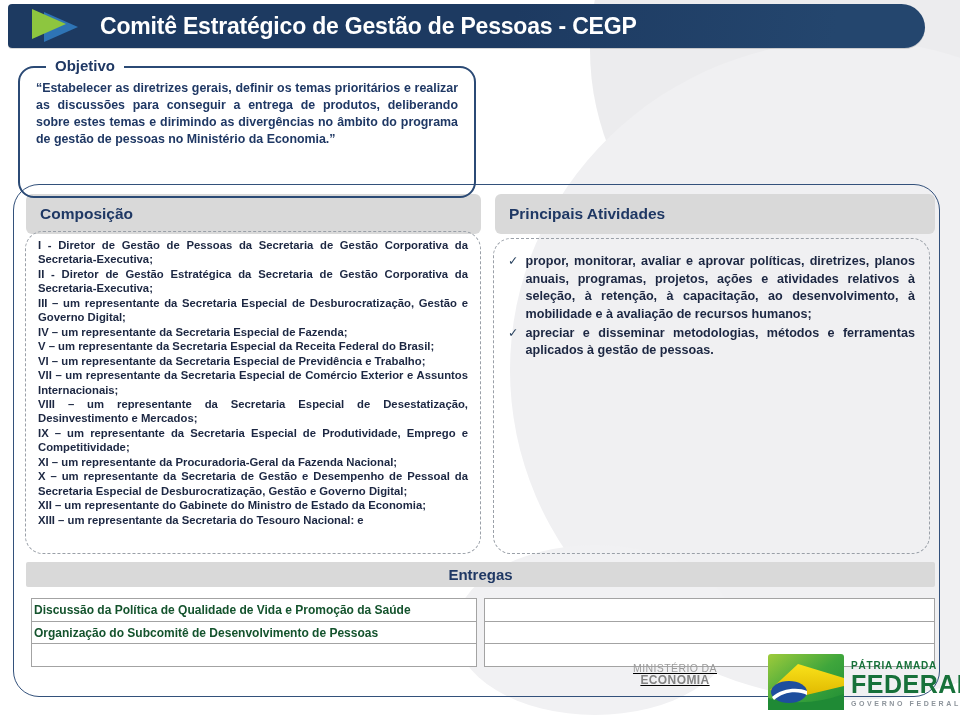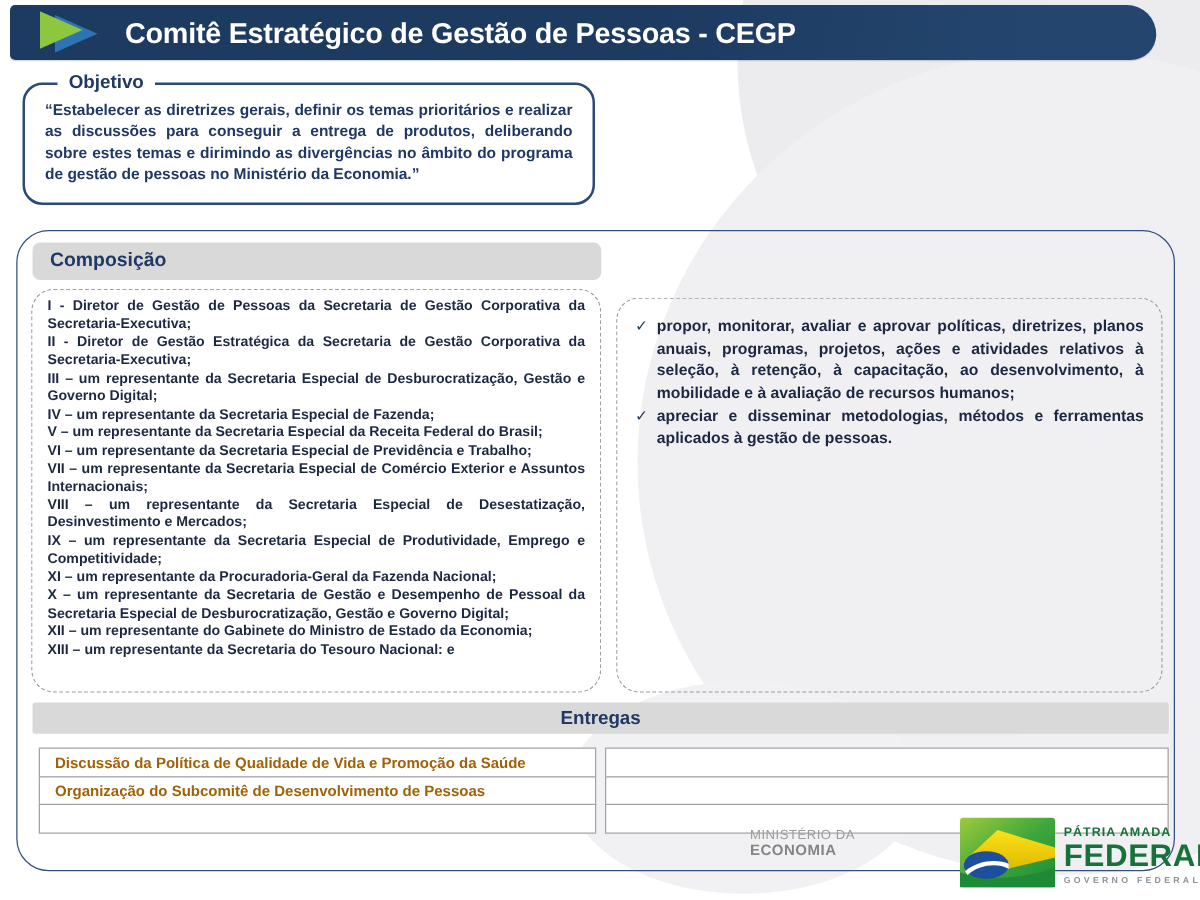--- a/index.html
+++ b/index.html
@@ -25,40 +25,40 @@
   }
   .play-icon{position:relative;width:68px;height:34px;margin-left:22px;flex:0 0 auto;}
   .play-icon svg{display:block;}
   .page-title{
     color:#ffffff;font-size:23px;font-weight:bold;letter-spacing:-0.2px;
     white-space:nowrap;margin-left:2px;
   }
 
   
   .objetivo-box{
-    position:absolute;z-index:2;left:18px;top:66px;width:458px;height:98px;
+    position:absolute;z-index:2;left:18px;top:66px;width:458px;height:132px;
     border:2px solid #2b4a75;border-radius:16px;box-sizing:border-box;
     background:transparent;
   }
   .objetivo-legend{
     position:absolute;top:-11px;left:26px;background:#ffffff;
     padding:0 9px;color:#1f3864;font-weight:bold;font-size:15px;
   }
   .objetivo-text{
     margin:12px 16px 0 16px;color:#1f3864;font-weight:600;
     font-size:12.4px;line-height:1.38;text-align:justify;
   }
 
   
   .main-panel{
     position:absolute;z-index:1;left:13px;top:184px;width:927px;height:513px;
     border:1.5px solid #33517b;border-radius:26px;box-sizing:border-box;
   }
   .section-header{
-    position:absolute;height:30px;background:#d9d9d9;border-radius:6px;
+    position:absolute;height:40px;background:#d9d9d9;border-radius:6px;
     display:flex;align-items:center;padding-left:14px;box-sizing:border-box;
     color:#1f3864;font-weight:bold;font-size:15.5px;
   }
   .comp-header{left:12px;top:9px;width:455px;}
   .ativ-header{left:481px;top:9px;width:440px;}
 
   .dashed-box{
     position:absolute;border:1.5px dashed #9aa0a8;border-radius:18px;
     box-sizing:border-box;background:transparent;
   }
@@ -82,29 +82,29 @@
     position:absolute;left:12px;top:377px;width:909px;height:25px;
     background:#d9d9d9;border-radius:2px;display:flex;align-items:center;
     justify-content:center;color:#1f3864;font-weight:bold;font-size:15px;
   }
   .entregas-col{position:absolute;top:413px;}
   .col-left{left:17px;width:446px;}
   .col-right{left:470px;width:451px;}
   .entrega-row{
     height:24px;background:#ffffff;border:1.5px solid #a3a3a3;
     box-sizing:border-box;margin-top:-1.5px;
-    display:flex;align-items:center;padding-left:12px;
-    color:#a16207;font-weight:600;font-size:12px;white-space:nowrap;overflow:hidden;
+    display:flex;align-items:center;padding-left:2px;
+    color:#14532d;font-weight:600;font-size:12px;white-space:nowrap;overflow:hidden;
   }
   .entrega-row:first-child{margin-top:0;}
 
   
   .ministry{
     position:absolute;z-index:4;left:600px;top:662px;width:150px;
-    text-align:left;line-height:1.15;
+    text-align:center;line-height:1.15;text-decoration:underline;
   }
   .ministry .l1{color:#9b9b9b;font-size:10.5px;letter-spacing:.4px;}
   .ministry .l2{color:#848484;font-size:12px;font-weight:bold;letter-spacing:.4px;}
   .brasil-logo{
     position:absolute;z-index:4;left:768px;top:654px;display:flex;align-items:center;gap:7px;
   }
   .brand-text{display:flex;flex-direction:column;line-height:1;}
   .brand-top{color:#17713a;font-weight:bold;font-size:10px;letter-spacing:.8px;white-space:nowrap;}
   .brand-main{color:#17713a;font-weight:bold;font-size:25px;letter-spacing:.5px;margin-top:1px;white-space:nowrap;}
   .brand-sub{color:#8d949b;font-size:7px;font-weight:bold;letter-spacing:2.6px;margin-top:3px;white-space:nowrap;}
@@ -128,20 +128,21 @@
 </div>
 
 <div class="objetivo-box">
   <span class="objetivo-legend">Objetivo</span>
   <p class="objetivo-text">“Estabelecer as diretrizes gerais, definir os temas prioritários e realizar as discussões para conseguir a entrega de produtos, deliberando sobre estes temas e dirimindo as divergências no âmbito do programa de gestão de pessoas no Ministério da Economia.”</p>
 </div>
 
 <div class="main-panel">
 
   <div class="section-header comp-header">Composição</div>
+  <div class="section-header ativ-header">Principais Atividades</div>
 
   <div class="dashed-box comp-box">
     <p>I - Diretor de Gestão de Pessoas da Secretaria de Gestão Corporativa da Secretaria-Executiva;</p>
     <p>II - Diretor de Gestão Estratégica da Secretaria de Gestão Corporativa da Secretaria-Executiva;</p>
     <p>III – um representante da Secretaria Especial de Desburocratização, Gestão e Governo Digital;</p>
     <p>IV – um representante da Secretaria Especial de Fazenda;</p>
     <p>V – um representante da Secretaria Especial da Receita Federal do Brasil;</p>
     <p>VI – um representante da Secretaria Especial de Previdência e Trabalho;</p>
     <p>VII – um representante da Secretaria Especial de Comércio Exterior e Assuntos Internacionais;</p>
     <p>VIII – um representante da Secretaria Especial de Desestatização, Desinvestimento e Mercados;</p>

